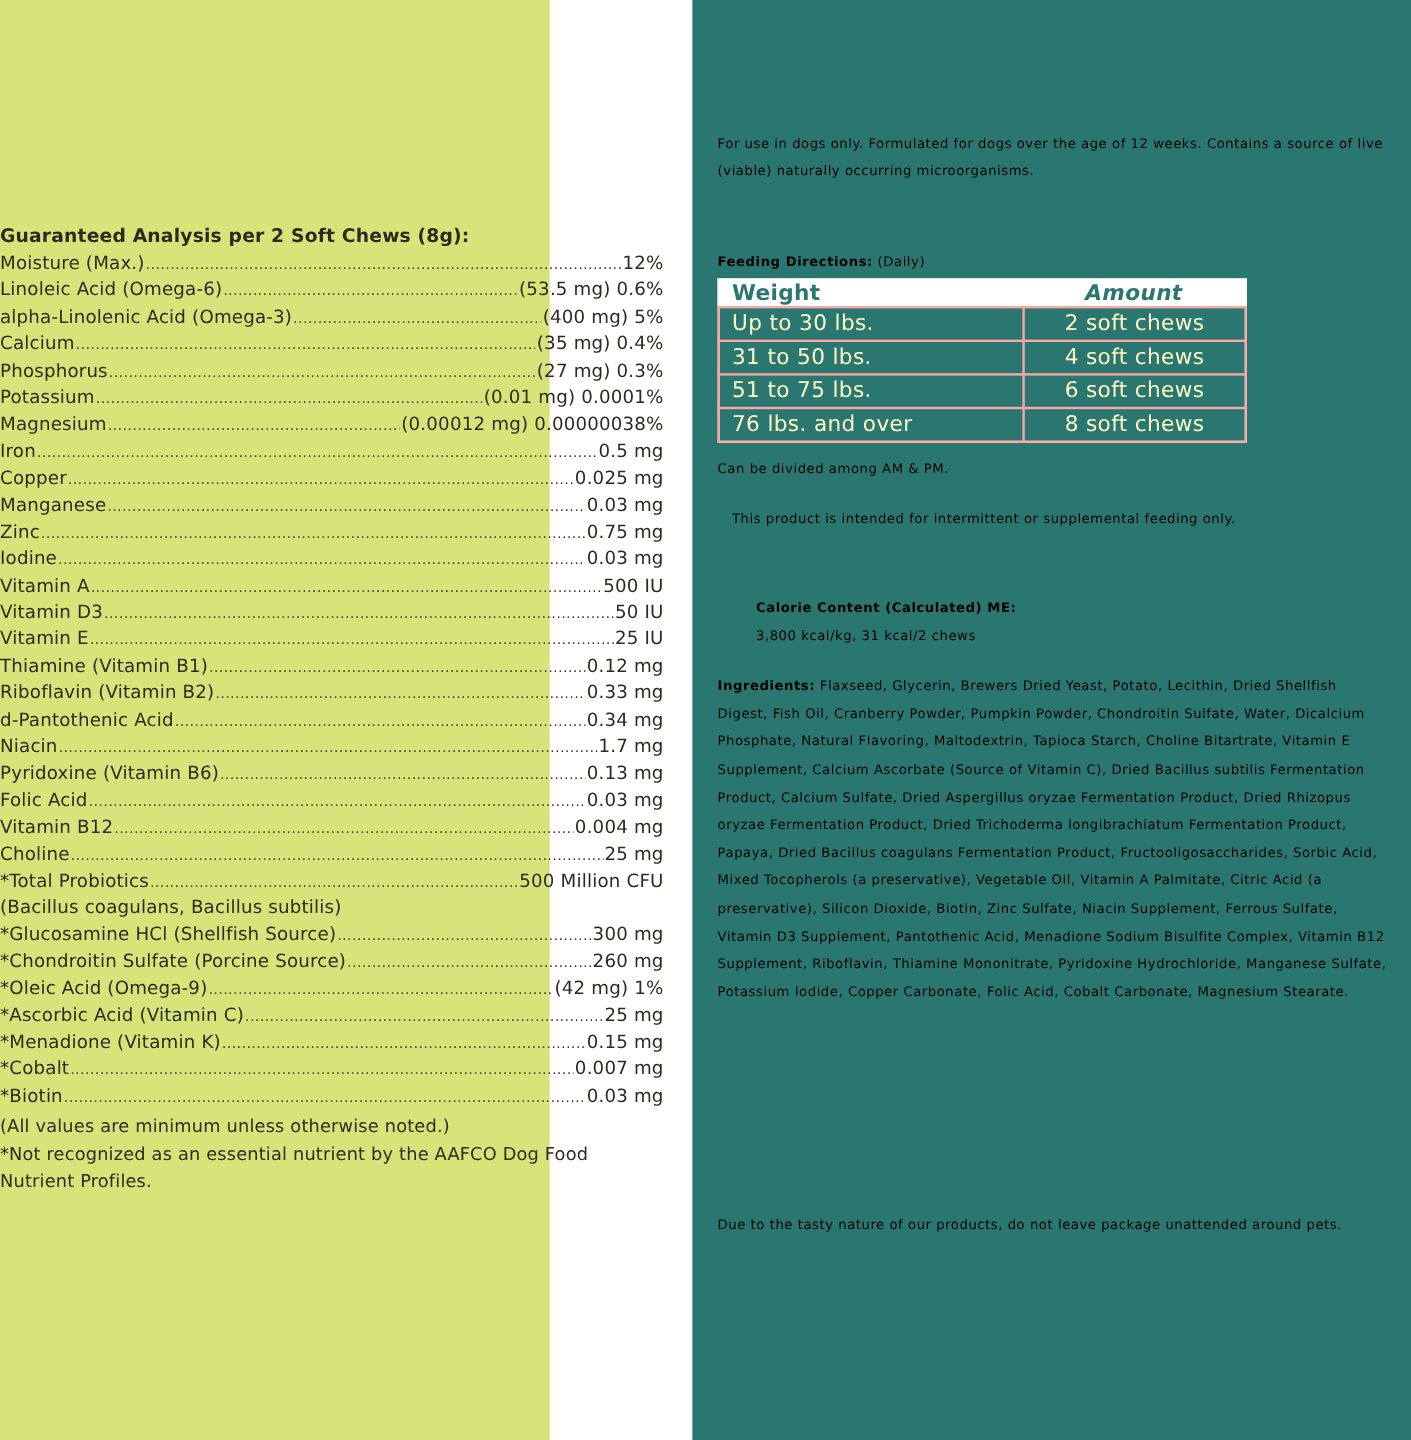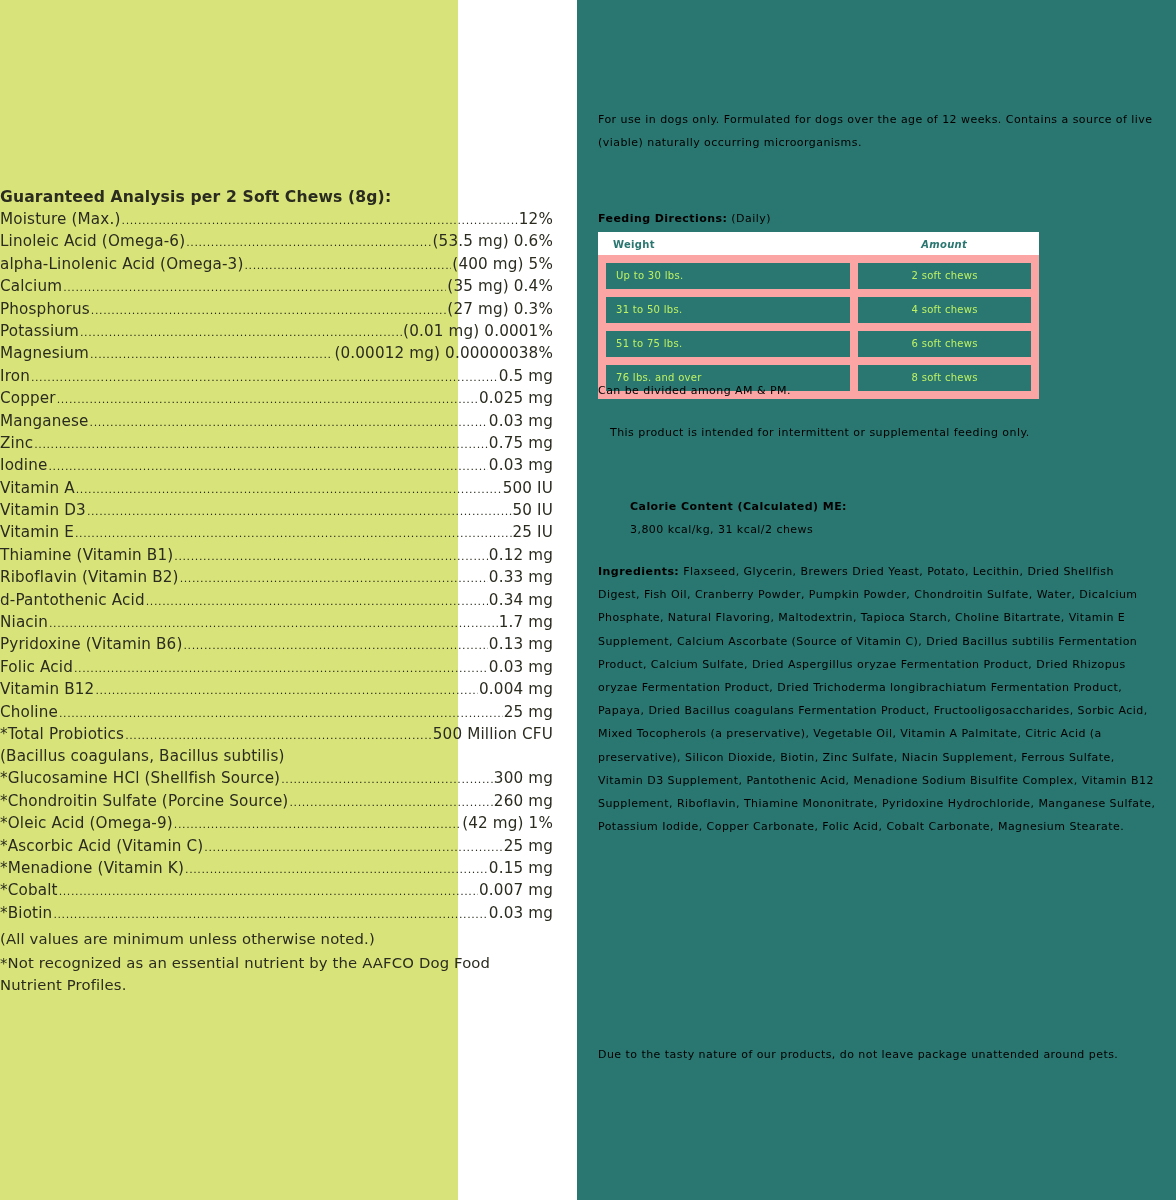--- a/index.html
+++ b/index.html
@@ -50,37 +50,37 @@
     .rp {
       position: absolute; left: 598px; width: 560px;
       font-size: 11px; letter-spacing: 0.45px; line-height: 23.2px;
     }
     .rp b { font-weight: bold; }
     .intro { top: 108px; }
     .feeding-head { top: 207px; }
     .feed-table {
       position: absolute; left: 598px; top: 232px; width: 441px;
       border-collapse: collapse; background: #ffffff;
-      border: 2px solid #ffffff; font-size: 10px; letter-spacing: 0.3px;
+      border: 2px solid #ffffff; font-size: 18px; letter-spacing: 0.3px;
     }
     .feed-table th {
       color: #2a7670; font-weight: bold; text-align: left; height: 21px;
       padding: 0 0 0 10px; line-height: 21px;
     }
     .feed-table th.amt { text-align: center; padding: 0; font-style: italic; }
     .feed-table td {
-      background: #2a7670; color: #bef264; height: 26px; line-height: 26px;
-      border: 8px solid #fca5a5; padding: 0 0 0 10px;
+      background: #2a7670; color: #fef9c3; height: 26px; line-height: 26px;
+      border: 2px solid #fca5a5; padding: 0 0 0 10px;
     }
     .feed-table td.amt { text-align: center; padding: 0; }
     .divided { top: 379px; }
     .intermittent { top: 421px; margin-left: 12px; }
     .calorie { top: 495px; margin-left: 32px; }
     .ingredients { top: 560px; }
-    .tasty { top: 1042px; line-height: 25px; }
+    .tasty { top: 1008px; line-height: 25px; }
   </style>
 </head>
 <body>
 
 <div class="left-panel">
   <div class="ga">
     <div class="ga-title">Guaranteed Analysis per 2 Soft Chews (8g):</div>
     <div id="ga-rows">
         <div class="ga-row">
           <span class="name">Moisture (Max.)</span>

